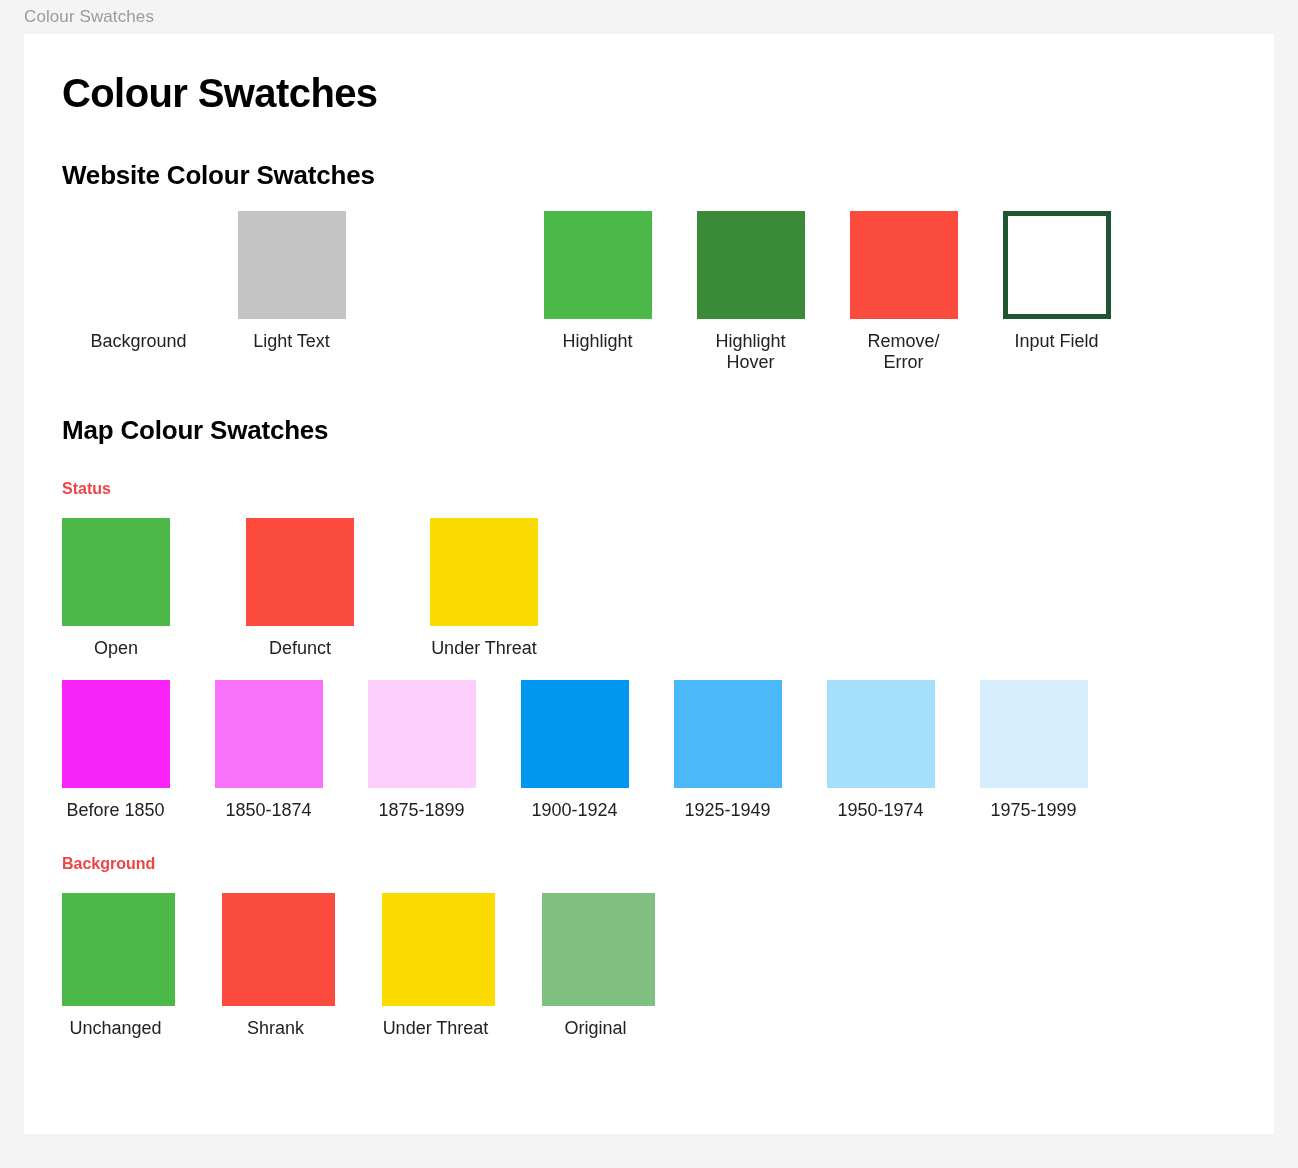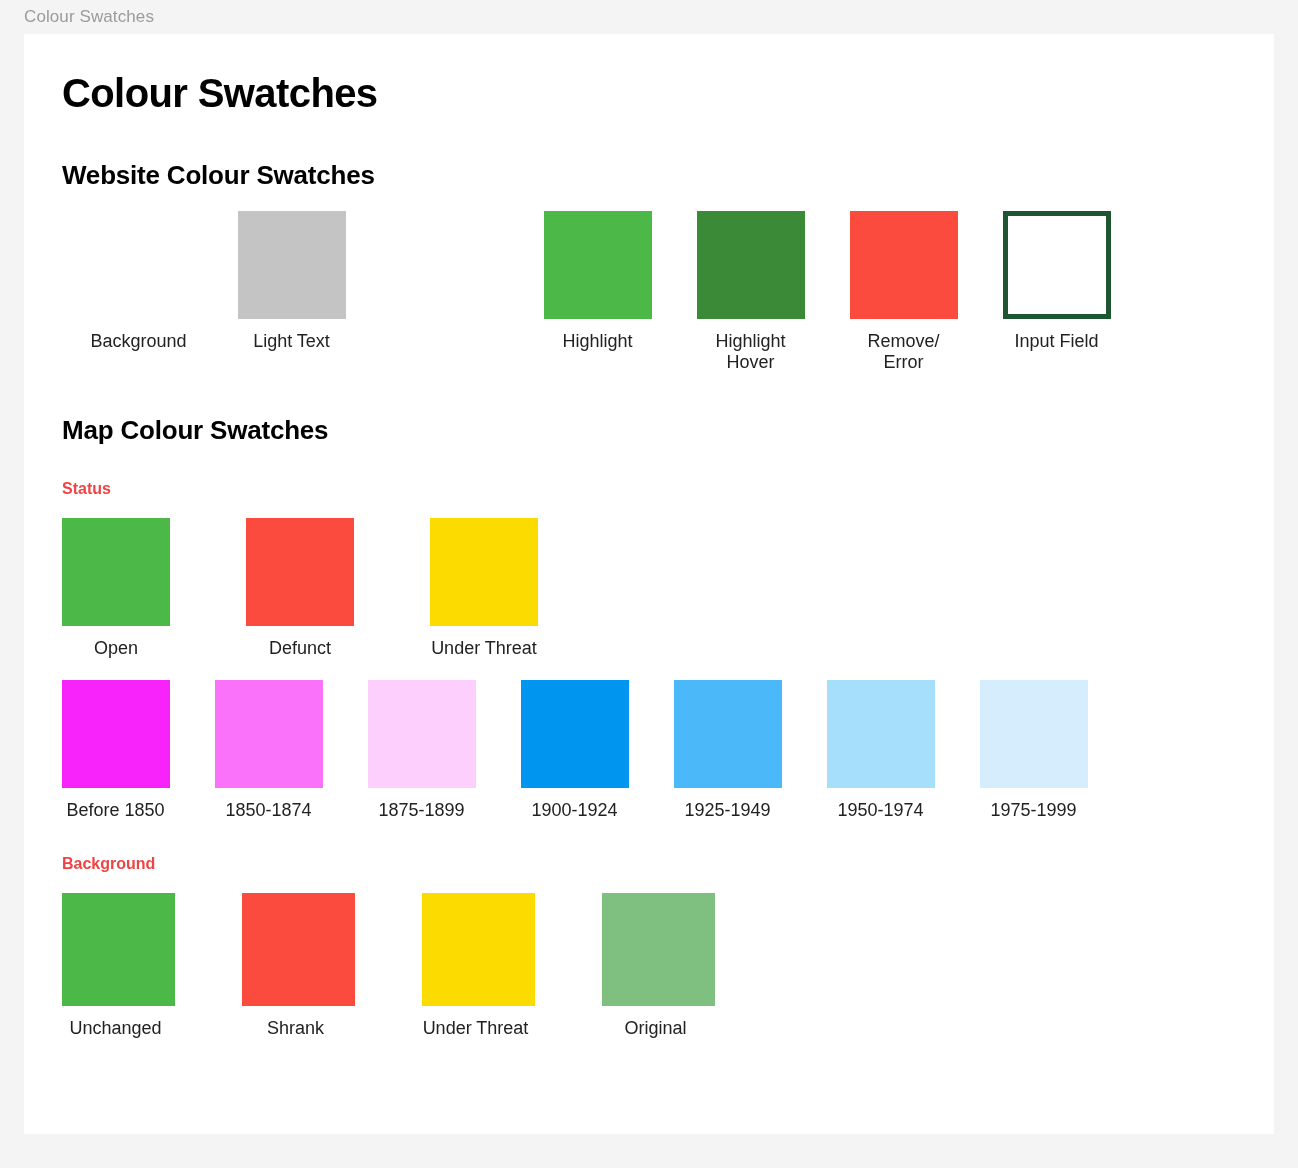--- a/index.html
+++ b/index.html
@@ -115,21 +115,21 @@
     text-align: center;
     width: 108px;
   }
 
   .status-row .swatch-box { width: 108px; height: 108px; }
   .date-row .swatch-box   { width: 108px; height: 108px; }
   .alter-row .swatch-box  { width: 113px; height: 113px; }
 
   .status-row .swatch-cell { width: 184px; }
   .date-row .swatch-cell   { width: 153px; }
-  .alter-row .swatch-cell  { width: 180px; }
+  .alter-row .swatch-cell  { width: 160px; }
 
   .date-row .swatch-label,
   .alter-row .swatch-label { width: 115px; margin-left: -4px; }
   .date-row .swatch-label { font-size: 18px; }
 </style>
 </head>
 <body>
 
 <div class="browser-tab-bar">
   <span class="browser-tab-title">Colour Swatches</span>

